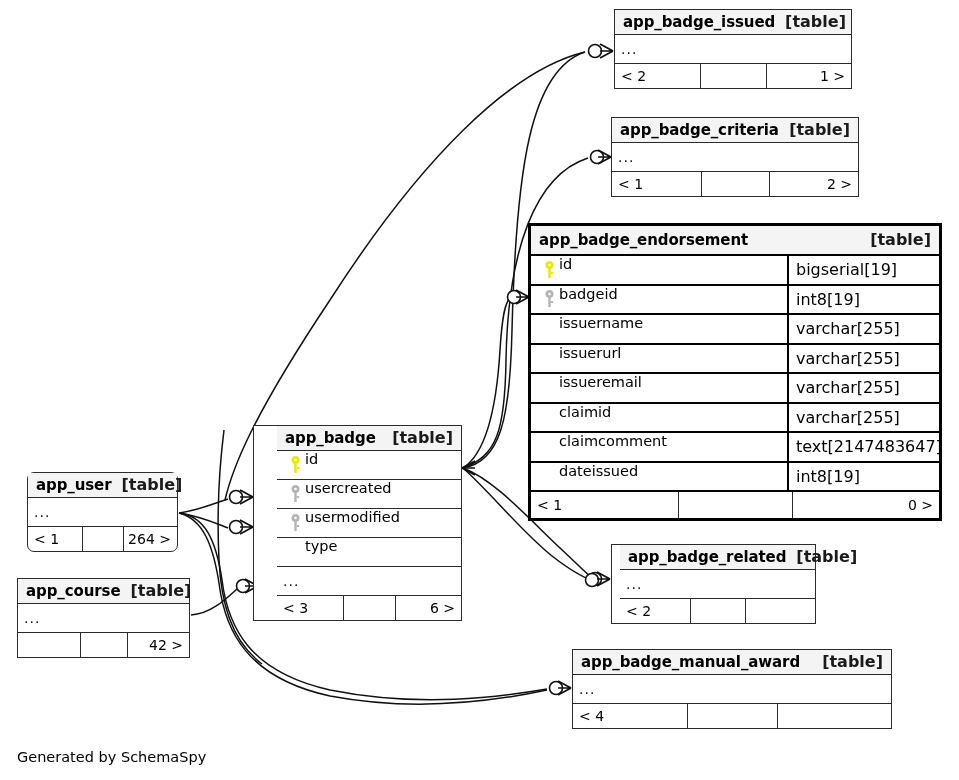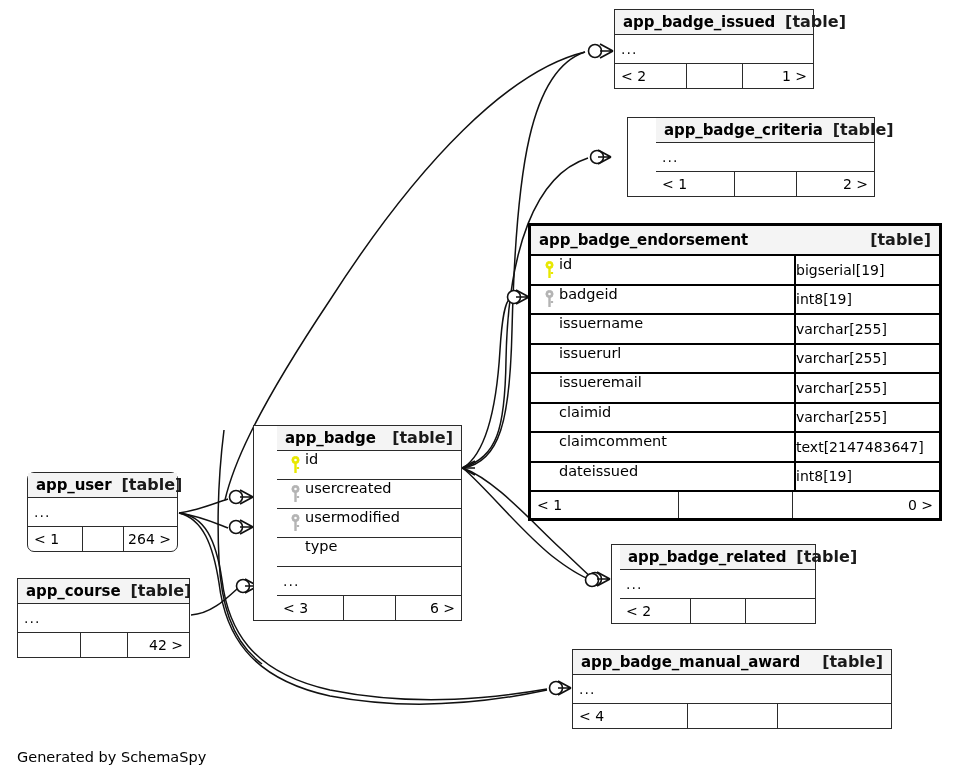--- a/index.html
+++ b/index.html
@@ -81,22 +81,23 @@
     flex: 1 1 auto;
     padding-left: 8px;
     min-width: 0;
     height: 100%;
   }
   .col-type-cell {
     display: flex;
     align-items: center;
     flex: 0 0 143px;
     border-left: 1px solid #2b2b2b;
+    padding-left: 7px;
     height: 100%;
-    font-size: 14px;
+    font-size: 16px;
     white-space: nowrap;
     overflow: hidden;
   }
   .emphasis .col-type-cell {
     border-left: 2px solid #000000;
   }
   .col-label {
     font-size: 14.5px;
     white-space: nowrap;
   }
@@ -219,33 +220,33 @@
       <g transform="translate(258,586) rotate(180)">
           <use href="#crowfoot"></use>
         </g>
       <g transform="translate(462,468) rotate(0)">
           <use href="#crowfoot"></use>
         </g>
     </g>
   </svg>
 
   <div id="tables-root">
-      <div class="table-node" style="left: 614px; top: 9px; width: 200px;">
+      <div class="table-node" style="left: 614px; top: 9px; width: 238px;">
         <div class="tbl-header">
           <span class="tbl-name">app_badge_issued</span>
           <span class="tbl-tag">[table]</span>
         </div>
         <div class="ellipsis-row">...</div>
         <div class="tbl-footer">
           <span class="foot-cell foot-left" style="flex:1 1 36%">&lt; 2</span>
           <span class="foot-cell foot-mid" style="flex:1 1 28%"></span>
           <span class="foot-cell foot-right" style="flex:1 1 36%">1 &gt;</span>
         </div>
       </div>
-      <div class="table-node" style="left: 627px; top: 117px; width: 248px; padding-left: 28px;">
+      <div class="table-node" style="left: 611px; top: 117px; width: 248px;">
         <div class="tbl-header">
           <span class="tbl-name">app_badge_criteria</span>
           <span class="tbl-tag">[table]</span>
         </div>
         <div class="ellipsis-row">...</div>
         <div class="tbl-footer">
           <span class="foot-cell foot-left" style="flex:1 1 36%">&lt; 1</span>
           <span class="foot-cell foot-mid" style="flex:1 1 28%"></span>
           <span class="foot-cell foot-right" style="flex:1 1 36%">2 &gt;</span>
         </div>

